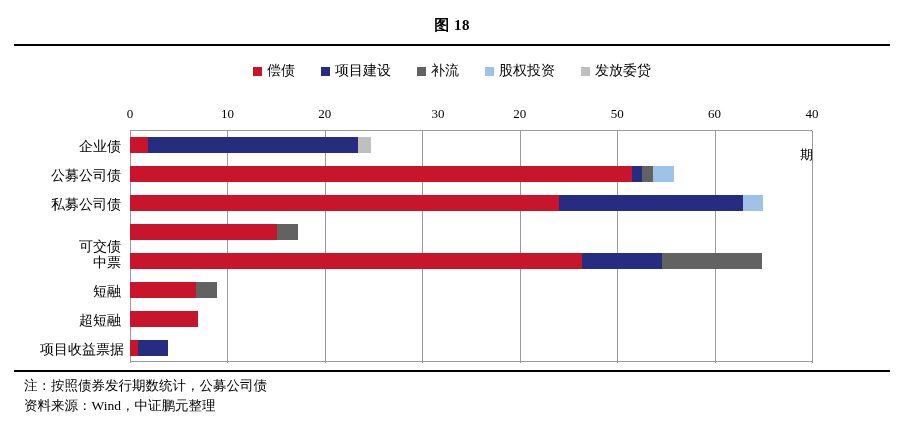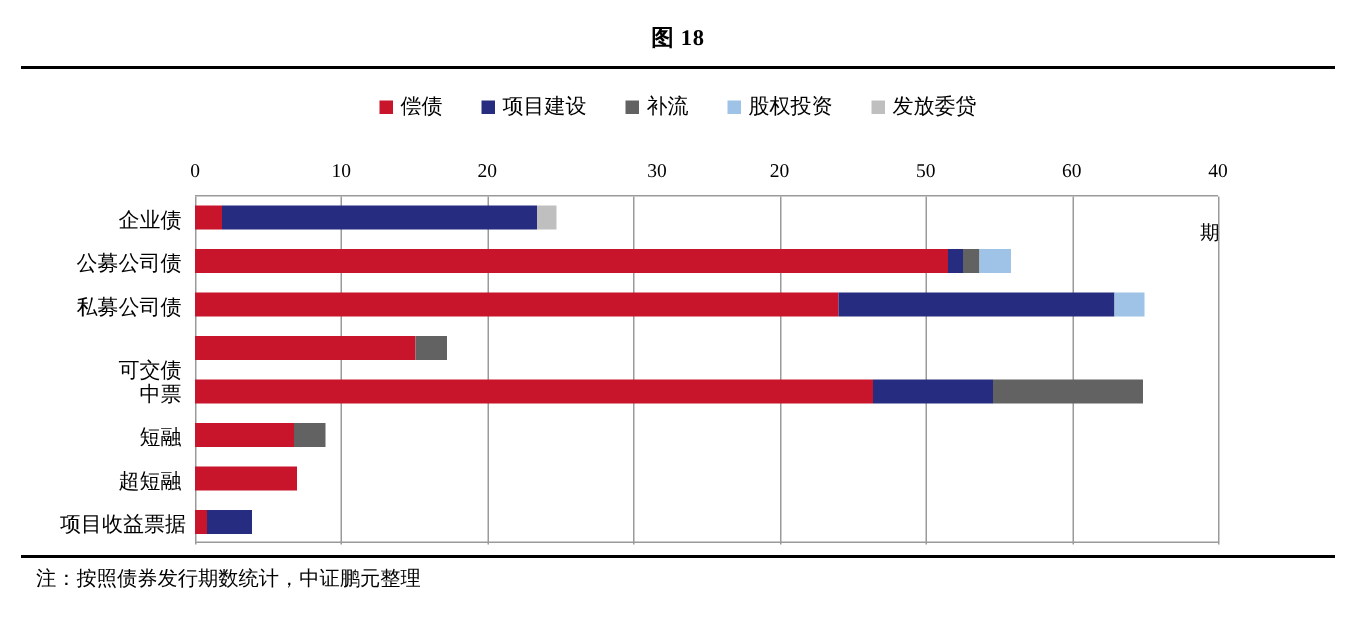--- a/index.html
+++ b/index.html
@@ -196,14 +196,15 @@
       </div>
       <div class="bar-row" style="top: 209.5px;">
         <div class="seg" style="left: 0px; width: 7.79429px; background: rgb(200, 21, 43);"></div>
         <div class="seg" style="left: 7.79429px; width: 30.2029px; background: rgb(38, 44, 127);"></div>
       </div>
     </div>
 </div>
 
 <div id="footer-rule"></div>
 <div id="footer">
-  <div class="footer-line">注：按照债券发行期数统计，中证鹏元整理</div>
+  <div class="footer-line">注：按照债券发行期数统计，公募公司债</div>
+  <div class="footer-line">资料来源：Wind，中证鹏元整理</div>
 </div>
 
 </body></html>

